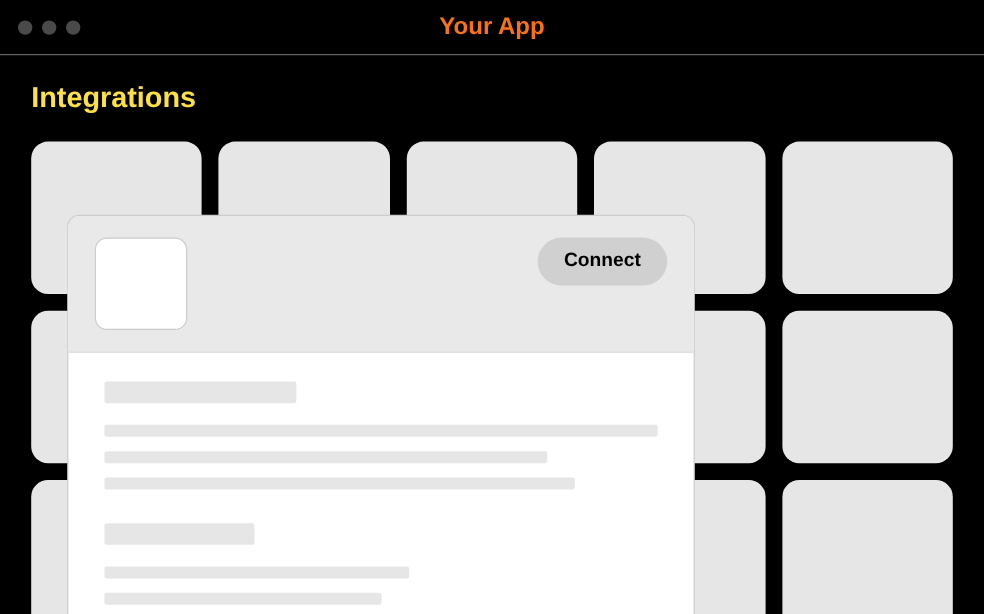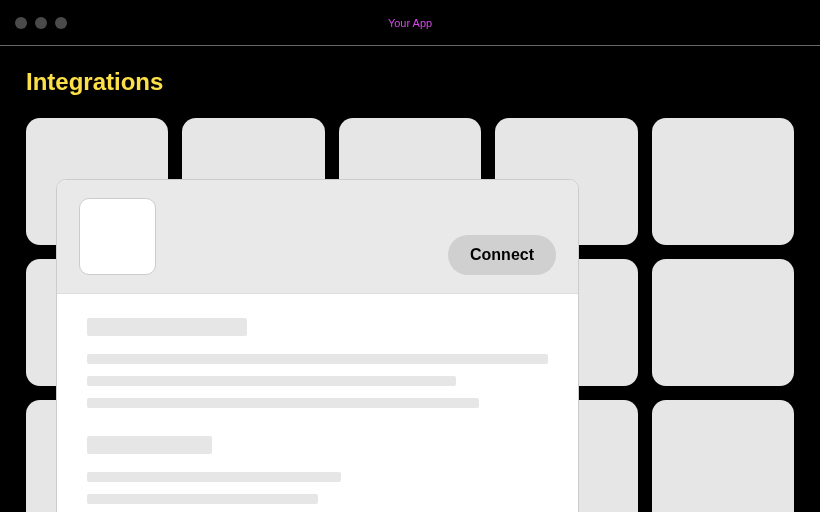--- a/index.html
+++ b/index.html
@@ -3,30 +3,30 @@
   <meta charset="utf-8">
   <style>
     * { margin: 0; padding: 0; box-sizing: border-box; }
     body { width: 820px; height: 512px; font-family: -apple-system, BlinkMacSystemFont, "Segoe UI", Helvetica, Arial, sans-serif; background: #000; overflow: hidden; }
     
     .window { width: 820px; height: 512px; background: #000; display: flex; flex-direction: column; }
     
     .titlebar { height: 46px; display: flex; align-items: center; position: relative; border-bottom: 1px solid #666; }
     .traffic-lights { display: flex; gap: 8px; padding-left: 15px; }
     .traffic-light { width: 12px; height: 12px; border-radius: 50%; background: #4a4a4a; }
-    .titlebar-title { position: absolute; left: 50%; transform: translateX(-50%); color: #d946ef; font-size: 11px; font-weight: 400; }
+    .titlebar-title { position: absolute; left: 50%; transform: translateX(-50%); color: #f97316; font-size: 20px; font-weight: 700; }
     
     .content { flex: 1; padding: 22px 26px 0 26px; position: relative; overflow: hidden; }
     .page-title { color: #fde047; font-size: 24px; font-weight: 700; margin-bottom: 22px; }
     
     .grid { display: grid; grid-template-columns: repeat(5, 1fr); gap: 14px; }
     .tile { background: #e6e6e6; border-radius: 14px; height: 127px; }
     
     .modal { position: absolute; top: 133px; left: 56px; width: 523px; background: #fff; border-radius: 10px; border: 1px solid #ccc; overflow: hidden; }
-    .modal-header { background: #e9e9e9; padding: 18px 22px; display: flex; align-items: flex-end; justify-content: space-between; border-bottom: 1px solid #ddd; }
+    .modal-header { background: #e9e9e9; padding: 18px 22px; display: flex; align-items: flex-start; justify-content: space-between; border-bottom: 1px solid #ddd; }
     .modal-icon { width: 77px; height: 77px; background: #fff; border: 1px solid #ccc; border-radius: 10px; }
     .connect-btn { background: #d0d0d0; border: none; border-radius: 999px; padding: 11px 22px; font-size: 16px; font-weight: 700; color: #000; cursor: pointer; }
     
     .modal-body { padding: 24px 30px; }
     .sk-heading { width: 160px; height: 18px; background: #e6e6e6; border-radius: 2px; margin-bottom: 18px; }
     .sk-heading.sm { width: 125px; }
     .sk-line { height: 10px; background: #e6e6e6; border-radius: 2px; margin-bottom: 12px; }
     .sk-group { margin-bottom: 28px; }
     .w100 { width: 100%; }
     .w80 { width: 80%; }

